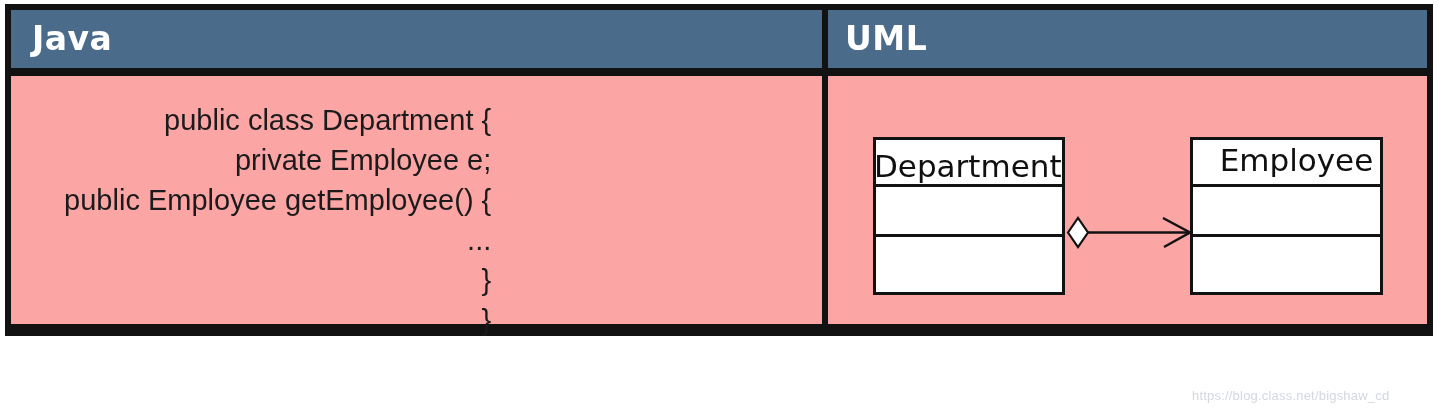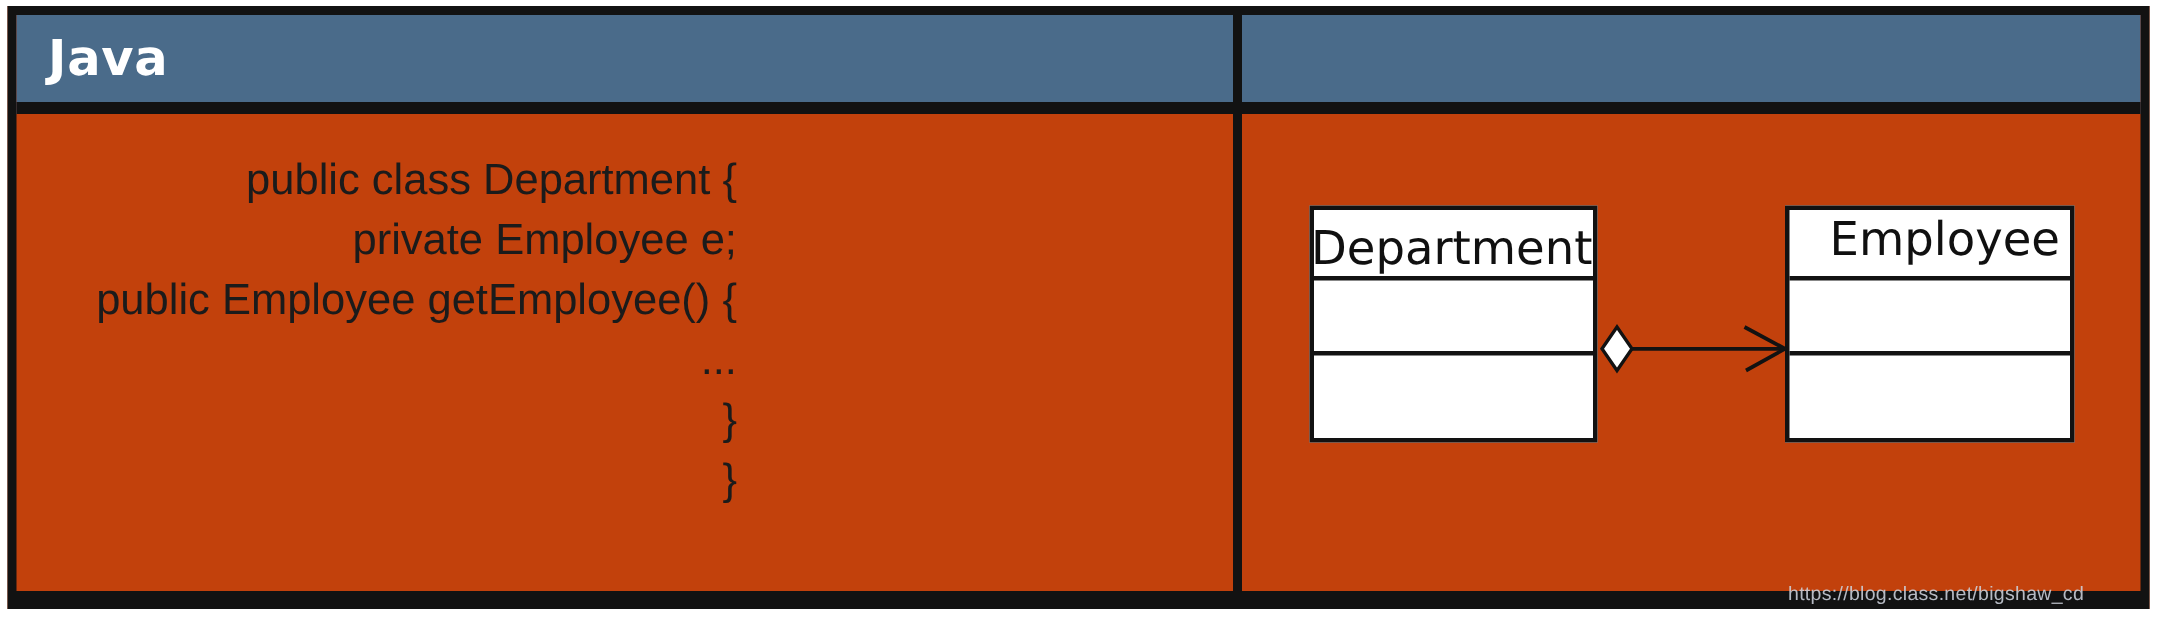--- a/index.html
+++ b/index.html
@@ -7,25 +7,25 @@
     position: relative;
     width: 1440px;
     height: 414px;
     background: #ffffff;
     overflow: hidden;
     font-family: "Liberation Sans", sans-serif;
   }
   .tbl {
     position: absolute;
     left: 5px; top: 4px;
-    width: 1428px; height: 402px;
+    width: 1428px; height: 332px;
     box-sizing: border-box;
     border: 6px solid #121212;
     border-bottom-width: 12px;
-    background: #c2410c;
+    background: #fca5a5;
   }
   .hdr {
     position: absolute;
     left: 0; top: 0; right: 0;
     height: 66px;
     box-sizing: border-box;
     background: #4A6B8A;
     border-bottom: 8px solid #121212;
   }
   .hdr-label {
@@ -133,20 +133,21 @@
   }
 </style>
 </head>
 <body>
 
 <div id="app">
   <div class="tbl">
 
     <div class="hdr">
       <span class="hdr-label java">Java</span>
+      <span class="hdr-label uml">UML</span>
     </div>
 
     <div class="vdivider"></div>
 
     <div class="cell java-cell">
       <pre class="code">public class Department {
   private Employee e;
   public Employee getEmployee() {
     ...
   }

